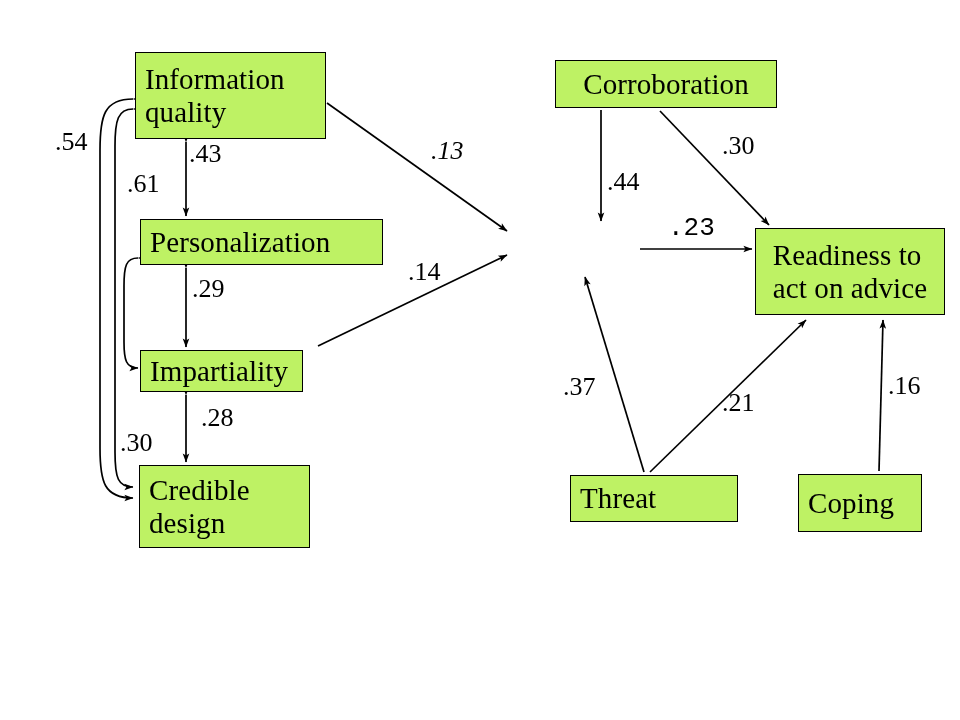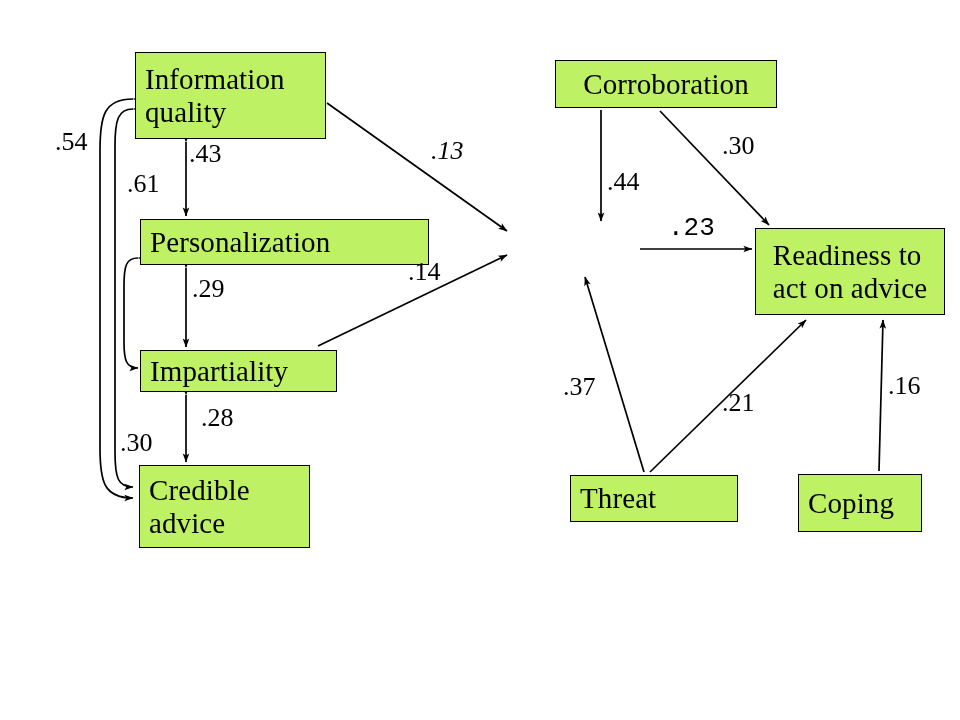--- a/index.html
+++ b/index.html
@@ -101,31 +101,31 @@
       <line x1="879" y1="471" x2="883" y2="320" marker-end="url(#ah)"></line>
 
     </g>
   </svg>
 
   <div class="node" style="left:135px; top:52px; width:191px; height:87px;">
     <span class="node-label">Information
 quality</span>
   </div>
 
-  <div class="node" style="left:140px; top:219px; width:289px; height:46px;">
+  <div class="node" style="left:140px; top:219px; width:243px; height:46px;">
     <span class="node-label">Personalization</span>
   </div>
 
-  <div class="node" style="left:140px; top:350px; width:197px; height:42px;">
+  <div class="node" style="left:140px; top:350px; width:163px; height:42px;">
     <span class="node-label">Impartiality</span>
   </div>
 
   <div class="node" style="left:139px; top:465px; width:171px; height:83px;">
     <span class="node-label">Credible
-advice</span>
+design</span>
   </div>
 
   <div class="node center-text" style="left:555px; top:60px; width:222px; height:48px;">
     <span class="node-label">Corroboration</span>
   </div>
 
 
   <div class="node center-text" style="left:755px; top:228px; width:190px; height:87px;">
     <span class="node-label">Readiness to
 act on advice</span>

